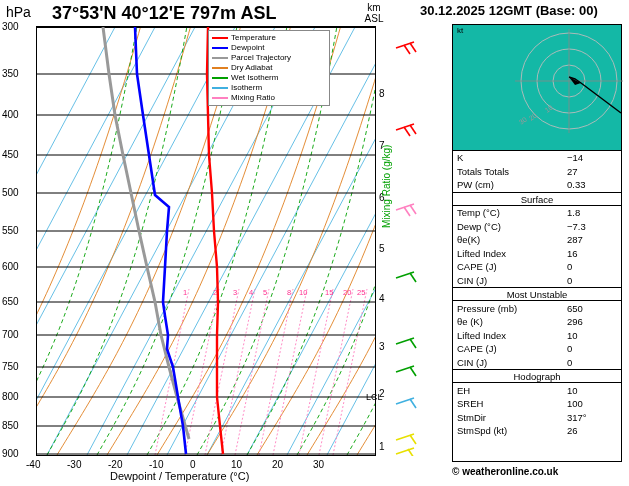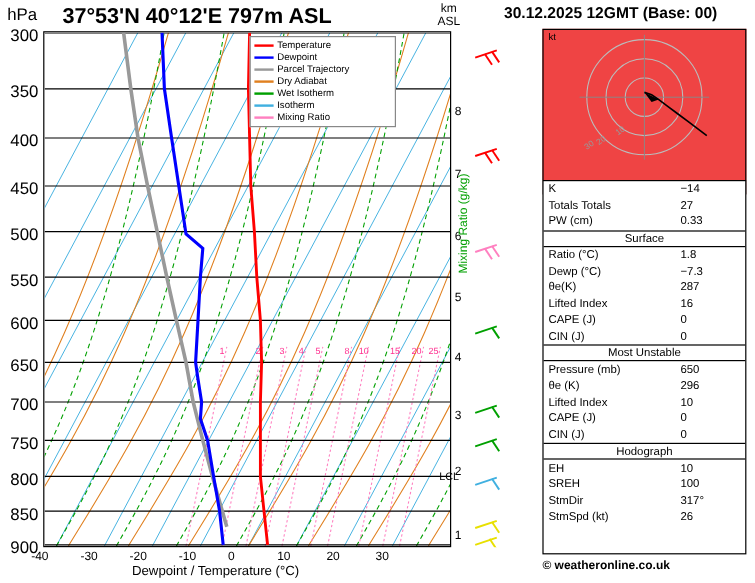--- a/index.html
+++ b/index.html
@@ -25,21 +25,21 @@
   
   #plot {
     left: 36px; top: 26px; width: 340px; height: 430px;
     border: 1px solid #000;
     background: #fff;
     overflow: hidden;
   }
   #plot svg { display:block; }
 
   
-  .ylab { position:absolute; width:30px; text-align:right; font-size:14px; }
+  .ylab { position:absolute; width:30px; font-size:10px; }
   .xlab { position:absolute; text-align:left; font-size:10px; width:34px; }
   .kmlab { position:absolute; font-size:10px; }
   #xaxis-title { left: 110px; top: 470px; font-size: 11px; }
 
   
   #mr-label {
     left: 381px; top: 228px;
     transform: rotate(-90deg); transform-origin: left top;
     font-size: 10px; color: #00a000; white-space: nowrap;
   }
@@ -49,21 +49,21 @@
     left: 208px; top: 30px; width: 122px;
     background: #fff; border: 1px solid #888;
     padding: 2px 3px; font-size: 8px; line-height: 10.5px;
   }
   #legend .row { display:flex; align-items:center; gap:3px; height:10px; }
   #legend .swatch { width: 16px; height: 0; border-top: 2px solid #000; flex:0 0 16px; }
 
   
   #hodo-box {
     left: 452px; top: 24px; width: 170px; height: 138px;
-    border: 1px solid #000; background: #ef4444;
+    border: 1px solid #000; background: #14b8a6; padding-left: 32px;
   }
   #hodo-kt { left: 4px; top: 1px; font-size: 8px; }
 
   
   #table-box {
     left: 452px; top: 150px; width: 170px; height: 312px;
     border: 1px solid #000; background: #fff;
     font-size: 9.5px;
   }
   .trow { display:flex; height: 13.6px; align-items:center; padding: 0 4px; }
@@ -325,21 +325,21 @@
       <span class="k">Totals Totals</span>
       <span class="v">27</span>
     </div>
   <div class="trow">
       <span class="k">PW (cm)</span>
       <span class="v">0.33</span>
     </div>
 
   <div class="thead">Surface</div>
   <div class="trow">
-      <span class="k">Ratio (°C)</span>
+      <span class="k">Temp (°C)</span>
       <span class="v">1.8</span>
     </div>
   <div class="trow">
       <span class="k">Dewp (°C)</span>
       <span class="v">−7.3</span>
     </div>
   <div class="trow">
       <span class="k">θe(K)</span>
       <span class="v">287</span>
     </div>

